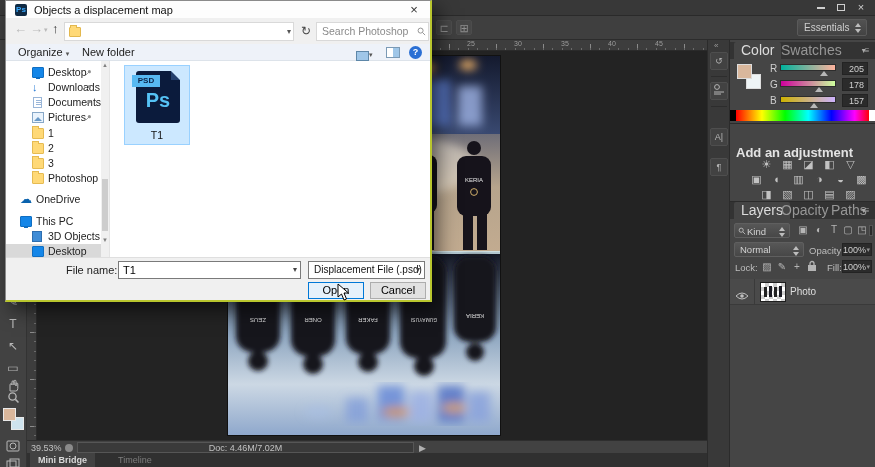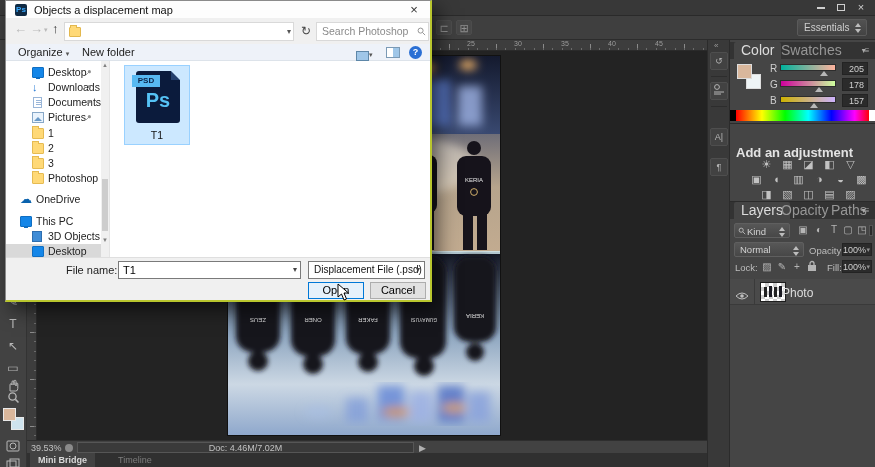--- a/index.html
+++ b/index.html
@@ -81,21 +81,21 @@
   .combo { position:absolute; background:linear-gradient(#575757,#474747); border:1px solid #5f5f5f; border-radius:2px; color:#d2d2d2; font-size:9.5px; }
   .mini-ico { position:absolute; color:#b5b5b5; font-size:10px; line-height:14px; text-align:center; width:14px; height:14px; }
   .lbl { position:absolute; font-size:9.5px; color:#bdbdbd; }
   .valbox { position:absolute; width:30px; height:13px; background:#2b2b2b; border:1px solid #232323; color:#cfcfcf; font-size:9px; line-height:12px; text-align:right; padding-right:10px; }
   .valbox:after { content:"▾"; position:absolute; right:1px; top:0; color:#909090; font-size:7px; }
   .layer-row { position:absolute; left:0; width:145px; height:26px; border-bottom:1px solid #3a3a3a; }
   .layer-row.selected { background:#4d5d6b; }
   .eye { position:absolute; left:5px; top:8px; width:14px; height:10px; }
   .eyecol { position:absolute; left:24px; top:0; width:1px; height:26px; background:#3a3a3a; }
   .thumb { position:absolute; left:30px; top:3px; width:26px; height:20px; border:1px solid #1e1e1e; }
-  .lname { position:absolute; left:52px; top:7px; font-size:12px; color:#dedede; }
+  .lname { position:absolute; left:60px; top:7px; font-size:10px; color:#dedede; }
   .checker { background:#fff; background-image:linear-gradient(45deg,#cfcfcf 25%,transparent 25%,transparent 75%,#cfcfcf 75%),
     linear-gradient(45deg,#cfcfcf 25%,transparent 25%,transparent 75%,#cfcfcf 75%); background-size:8px 8px; background-position:0 0,4px 4px; }
   .so-badge { position:absolute; right:-1px; bottom:-1px; width:9px; height:9px; background:#e8e8e8; border:1px solid #555; }
 
   
   #dialog { left:5px; top:0; width:427px; height:302px; background:#f0f0f0; border:1px solid #8a8a8a;
     border-right:2px solid #b9c62e; border-bottom:2px solid #b9c62e; box-shadow:6px 8px 18px rgba(0,0,0,.55); font-size:11px; color:#222; }
   #dlg-title { position:absolute; left:0; top:0; width:100%; height:17px; background:#fdfdfd; }
   #dlg-ps-ico { position:absolute; left:9px; top:3px; width:12px; height:12px; background:#0f2a44; color:#37a8ff; font-size:8px; font-weight:bold; text-align:center; line-height:12px; border-radius:2px; }
   #dlg-title-text { position:absolute; left:28px; top:3px; font-size:11px; color:#111; }

